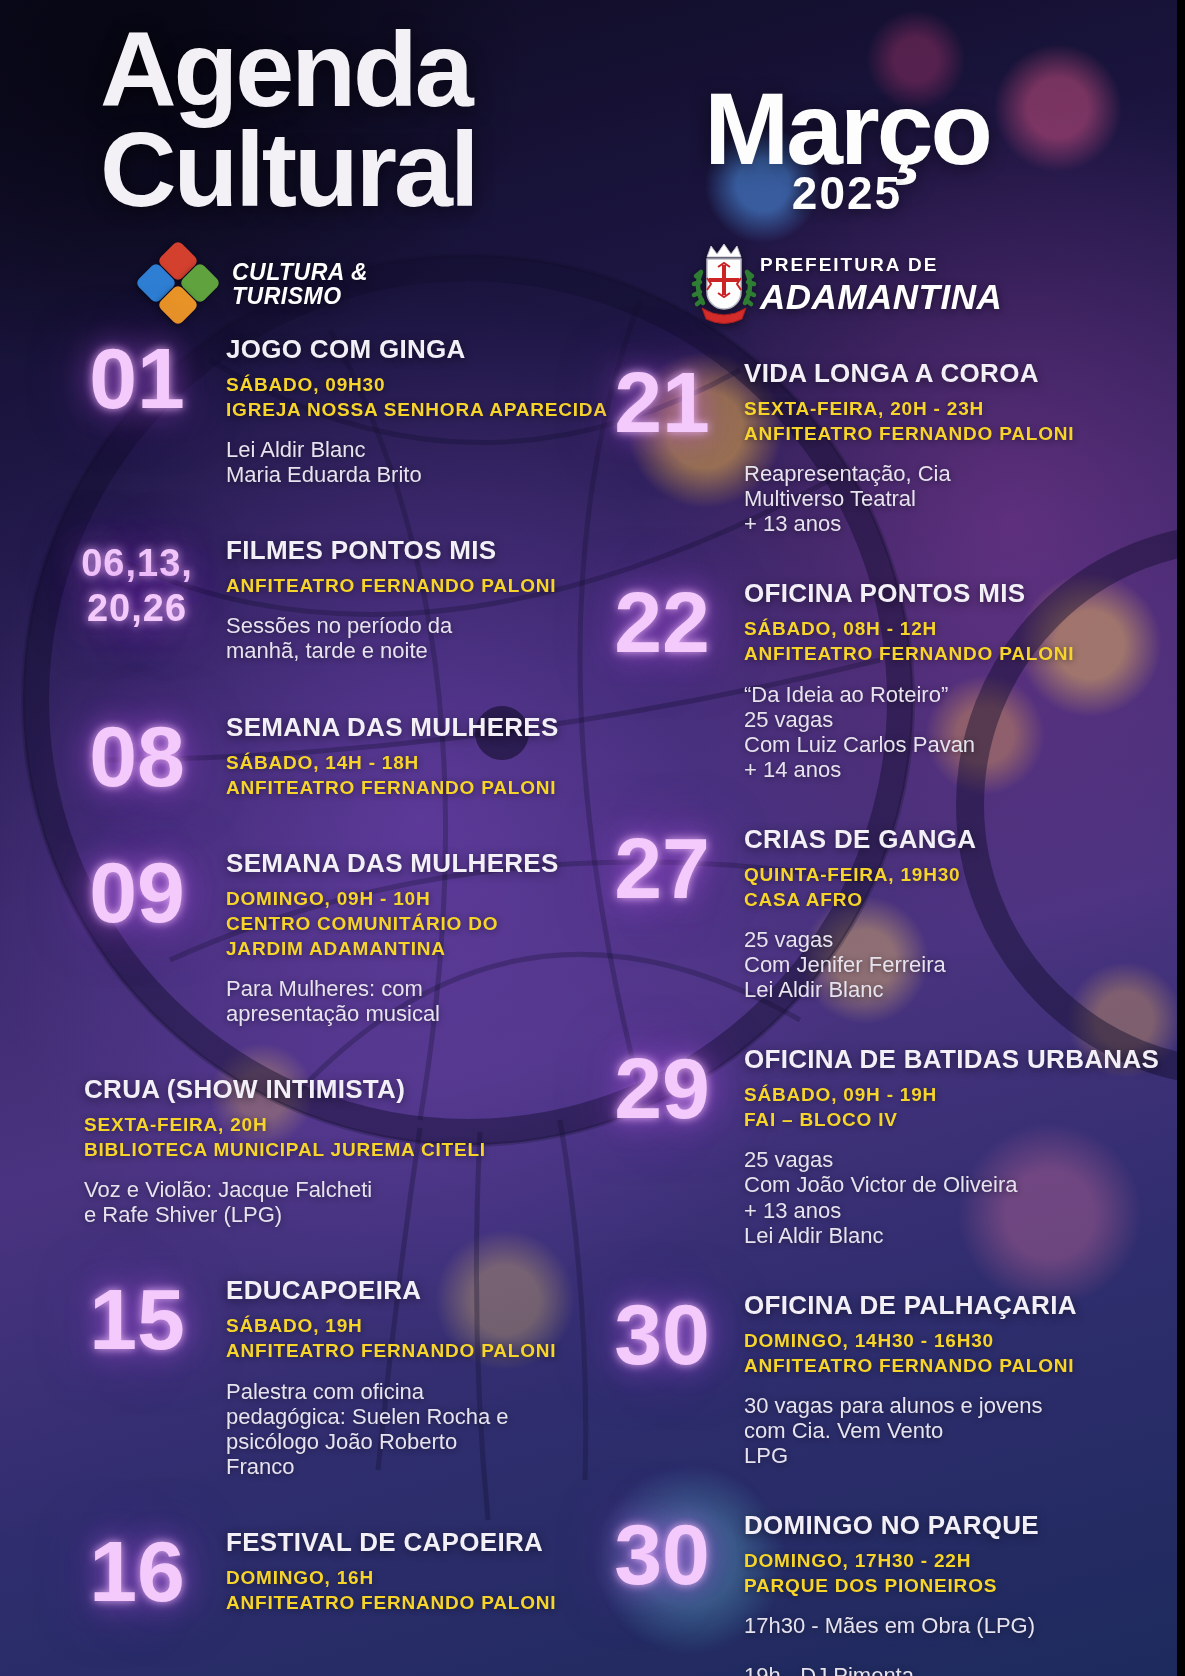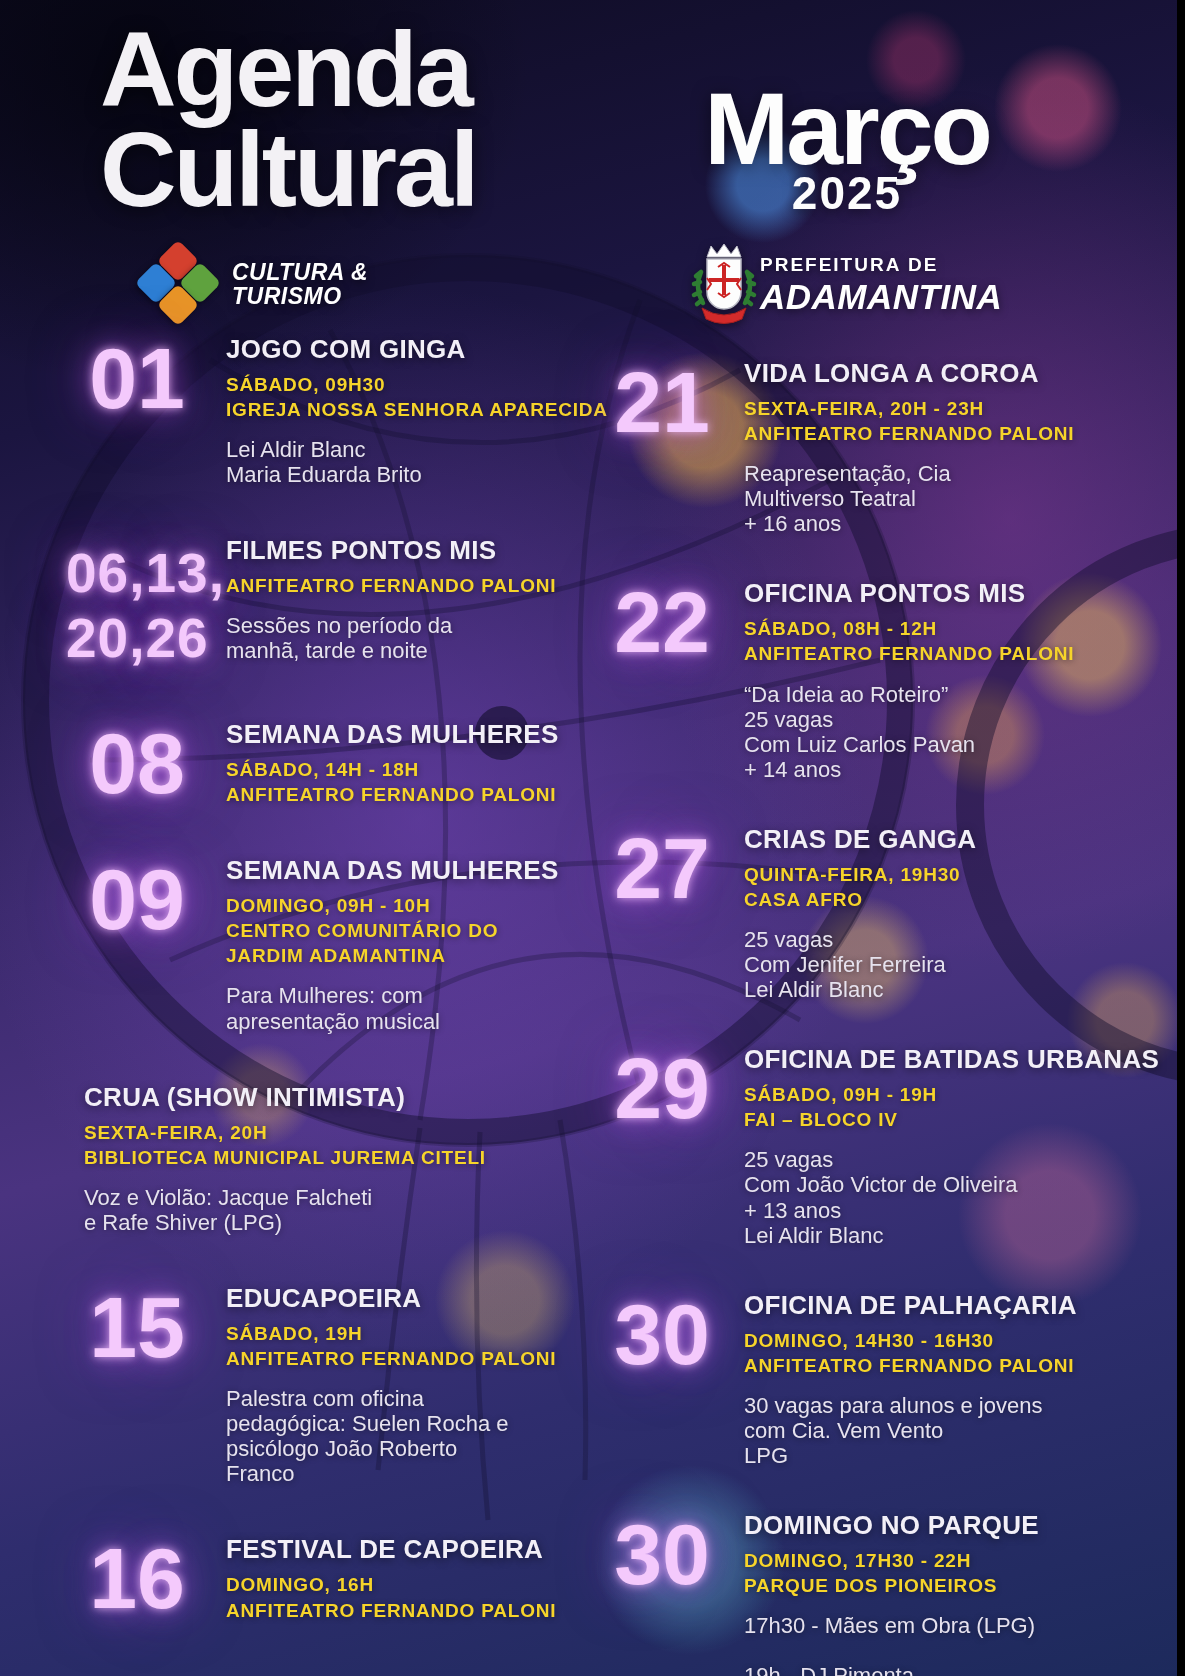--- a/index.html
+++ b/index.html
@@ -63,21 +63,21 @@
   .col-right { left:598px; top:356px; width:570px; gap:40px; }
 
   .event { display:flex; align-items:flex-start; }
   .event-date {
     flex:none; width:142px; margin-top:6px;
     font-size:86px; font-weight:700; line-height:.95; text-align:center;
     color:#f4c9fc; white-space:pre-line;
     text-shadow:0 0 10px rgba(246,190,255,.85), 0 0 30px rgba(195,95,245,.7), 0 0 60px rgba(160,60,220,.5);
   }
   .col-right .event-date { width:128px; }
-  .event-date.small { font-size:55px; line-height:1.18; margin-top:8px; letter-spacing:1px; }
+  .event-date.small { font-size:38px; line-height:1.18; margin-top:8px; letter-spacing:1px; }
 
   .event-body { margin-left:18px; padding-top:2px; }
   .event-title { font-size:26px; font-weight:700; letter-spacing:.3px; color:#f2eff7;
                  margin-bottom:7px; text-shadow:0 2px 8px rgba(0,0,0,.5); }
   .event-when, .event-where {
     font-size:19px; font-weight:700; letter-spacing:.8px; line-height:1.32;
     color:#f6d42a; white-space:pre-line; text-shadow:0 1px 6px rgba(0,0,0,.45);
   }
   .event-desc { margin-top:15px; font-size:22px; line-height:1.14; color:#e6e2ee;
                 white-space:pre-line; text-shadow:0 1px 6px rgba(0,0,0,.45); }
@@ -230,21 +230,21 @@
   <div class="col col-right">
 
     <div class="event">
       <div class="event-date">21</div>
       <div class="event-body">
         <div class="event-title">VIDA LONGA A COROA</div>
         <div class="event-when">SEXTA-FEIRA, 20H - 23H</div>
         <div class="event-where">ANFITEATRO FERNANDO PALONI</div>
         <div class="event-desc">Reapresentação, Cia
 Multiverso Teatral
-+ 16 anos</div>
++ 13 anos</div>
       </div>
     </div>
 
     <div class="event">
       <div class="event-date">22</div>
       <div class="event-body">
         <div class="event-title">OFICINA PONTOS MIS</div>
         <div class="event-when">SÁBADO, 08H - 12H</div>
         <div class="event-where">ANFITEATRO FERNANDO PALONI</div>
         <div class="event-desc">“Da Ideia ao Roteiro”

